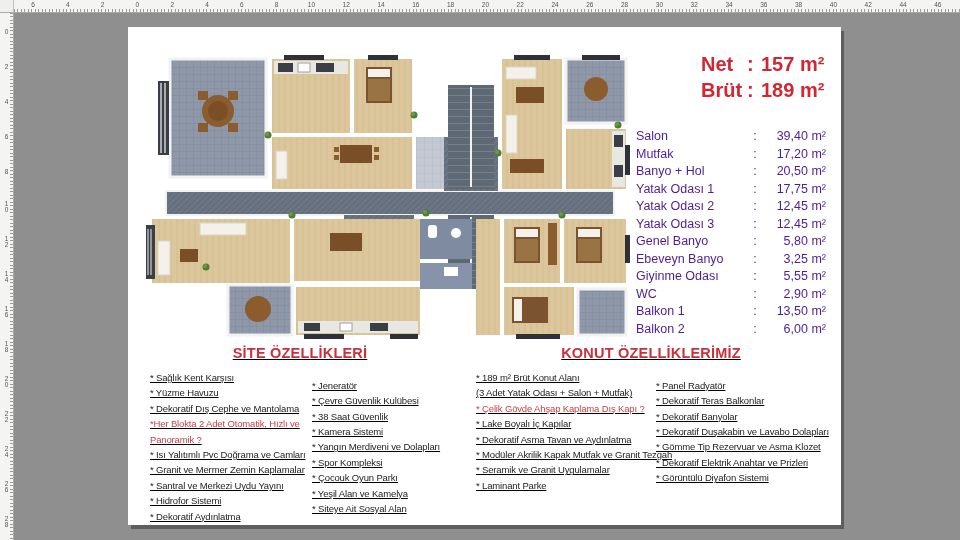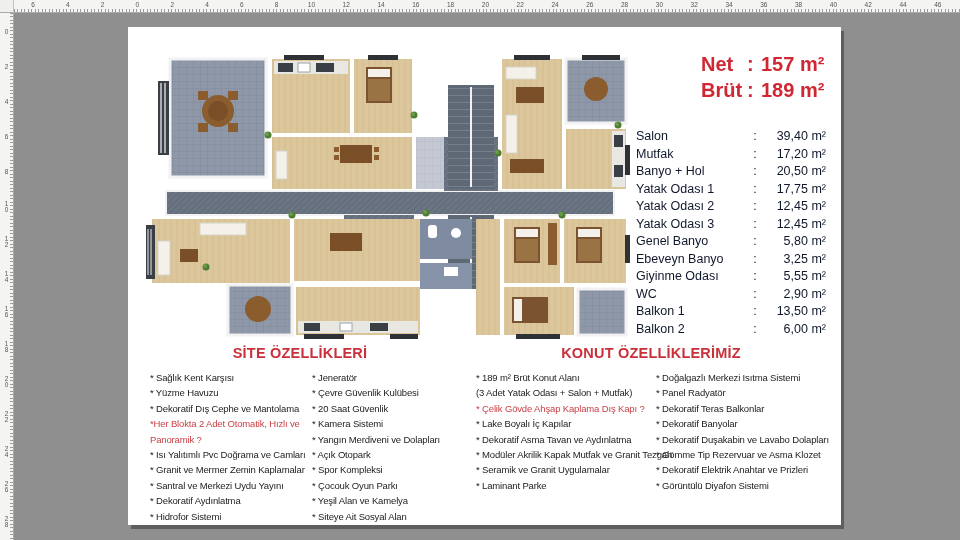--- a/index.html
+++ b/index.html
@@ -46,26 +46,26 @@
   }
   
   .floorplan{position:absolute;left:16px;top:26px;width:488px;height:288px;}
   
   .info{position:absolute;left:508px;top:24px;width:196px;}
   .netbrut{color:#d02733;font-weight:bold;font-size:20px;line-height:26px;margin-left:26px;}
   .netbrut .row{display:flex;}
   .netbrut .lab{width:46px;margin-left:39px;}
   .netbrut .col{width:14px;}
   .rooms{margin-top:26px;}
-  .room-row{display:flex;align-items:baseline;height:17.5px;font-size:12.5px;color:#0f172a;}
+  .room-row{display:flex;align-items:baseline;height:17.5px;font-size:12.5px;color:#4c1d95;}
   .room-row .lab{width:112px;}
   .room-row .col{width:14px;text-align:center;}
   .room-row .val{width:64px;text-align:right;}
   
-  .features{position:absolute;left:22px;top:318px;right:14px;display:flex;}
+  .features{position:absolute;left:22px;top:318px;right:14px;display:flex;text-decoration:underline;}
   .fblock{position:relative;}
   .fblock.site{width:300px;margin-right:26px;}
   .fblock.konut{width:350px;}
   .ftitle{
     color:#c9303a;font-weight:bold;font-size:14.5px;text-align:center;
     letter-spacing:.2px;margin-bottom:9px;
   }
   .fcols{display:flex;align-items:center;}
   .fcol{font-size:9.5px;letter-spacing:-0.15px;color:#222;line-height:15.4px;}
   .fcol .feat{white-space:nowrap;}
@@ -384,30 +384,29 @@
       <div class="ftitle">SİTE ÖZELLİKLERİ</div>
       <div class="fcols">
         <div class="fcol c1">
             <div class="feat">* Sağlık Kent Karşısı</div>
             <div class="feat">* Yüzme Havuzu</div>
             <div class="feat">* Dekoratif Dış Cephe ve Mantolama</div>
             <div class="feat red wrap">*Her Blokta 2 Adet Otomatik, Hızlı ve Panoramik ?</div>
             <div class="feat">* Isı Yalıtımlı Pvc Doğrama ve Camları</div>
             <div class="feat">* Granit ve Mermer Zemin Kaplamalar</div>
             <div class="feat">* Santral ve Merkezi Uydu Yayını</div>
+            <div class="feat">* Hidrofor Sistemi</div>
             <div class="feat">* Dekoratif Aydınlatma</div>
-            <div class="feat">* Hidrofor Sistemi</div>
           </div>
         <div class="fcol c2">
             <div class="feat">* Jeneratör</div>
             <div class="feat">* Çevre Güvenlik Kulübesi</div>
-            <div class="feat">* 20 Saat Güvenlik</div>
+            <div class="feat">* 38 Saat Güvenlik</div>
             <div class="feat">* Kamera Sistemi</div>
             <div class="feat">* Yangın Merdiveni ve Dolapları</div>
-            <div class="feat">* Açık Otopark</div>
             <div class="feat">* Spor Kompleksi</div>
             <div class="feat">* Çocouk Oyun Parkı</div>
             <div class="feat">* Yeşil Alan ve Kamelya</div>
             <div class="feat">* Siteye Ait Sosyal Alan</div>
           </div>
       </div>
     </div>
     <div class="fblock konut">
       <div class="ftitle">KONUT ÖZELLİKLERİMİZ</div>
       <div class="fcols">
@@ -415,21 +414,20 @@
             <div class="feat">* 189 m² Brüt Konut Alanı</div>
             <div class="feat">(3 Adet Yatak Odası + Salon + Mutfak)</div>
             <div class="feat red">* Çelik Gövde Ahşap Kaplama Dış Kapı ?</div>
             <div class="feat">* Lake Boyalı İç Kapılar</div>
             <div class="feat">* Dekoratif Asma Tavan ve Aydınlatma</div>
             <div class="feat">* Modüler Akrilik Kapak Mutfak ve Granit Tezgah</div>
             <div class="feat">* Seramik ve Granit Uygulamalar</div>
             <div class="feat">* Laminant Parke</div>
           </div>
         <div class="fcol c2">
-            <div class="feat">* Doğalgazlı Merkezi Isıtma Sistemi</div>
             <div class="feat">* Panel Radyatör</div>
             <div class="feat">* Dekoratif Teras Balkonlar</div>
             <div class="feat">* Dekoratif Banyolar</div>
             <div class="feat">* Dekoratif Duşakabin ve Lavabo Dolapları</div>
             <div class="feat">* Gömme Tip Rezervuar ve Asma Klozet</div>
             <div class="feat">* Dekoratif Elektrik Anahtar ve Prizleri</div>
             <div class="feat">* Görüntülü Diyafon Sistemi</div>
           </div>
       </div>
     </div>

